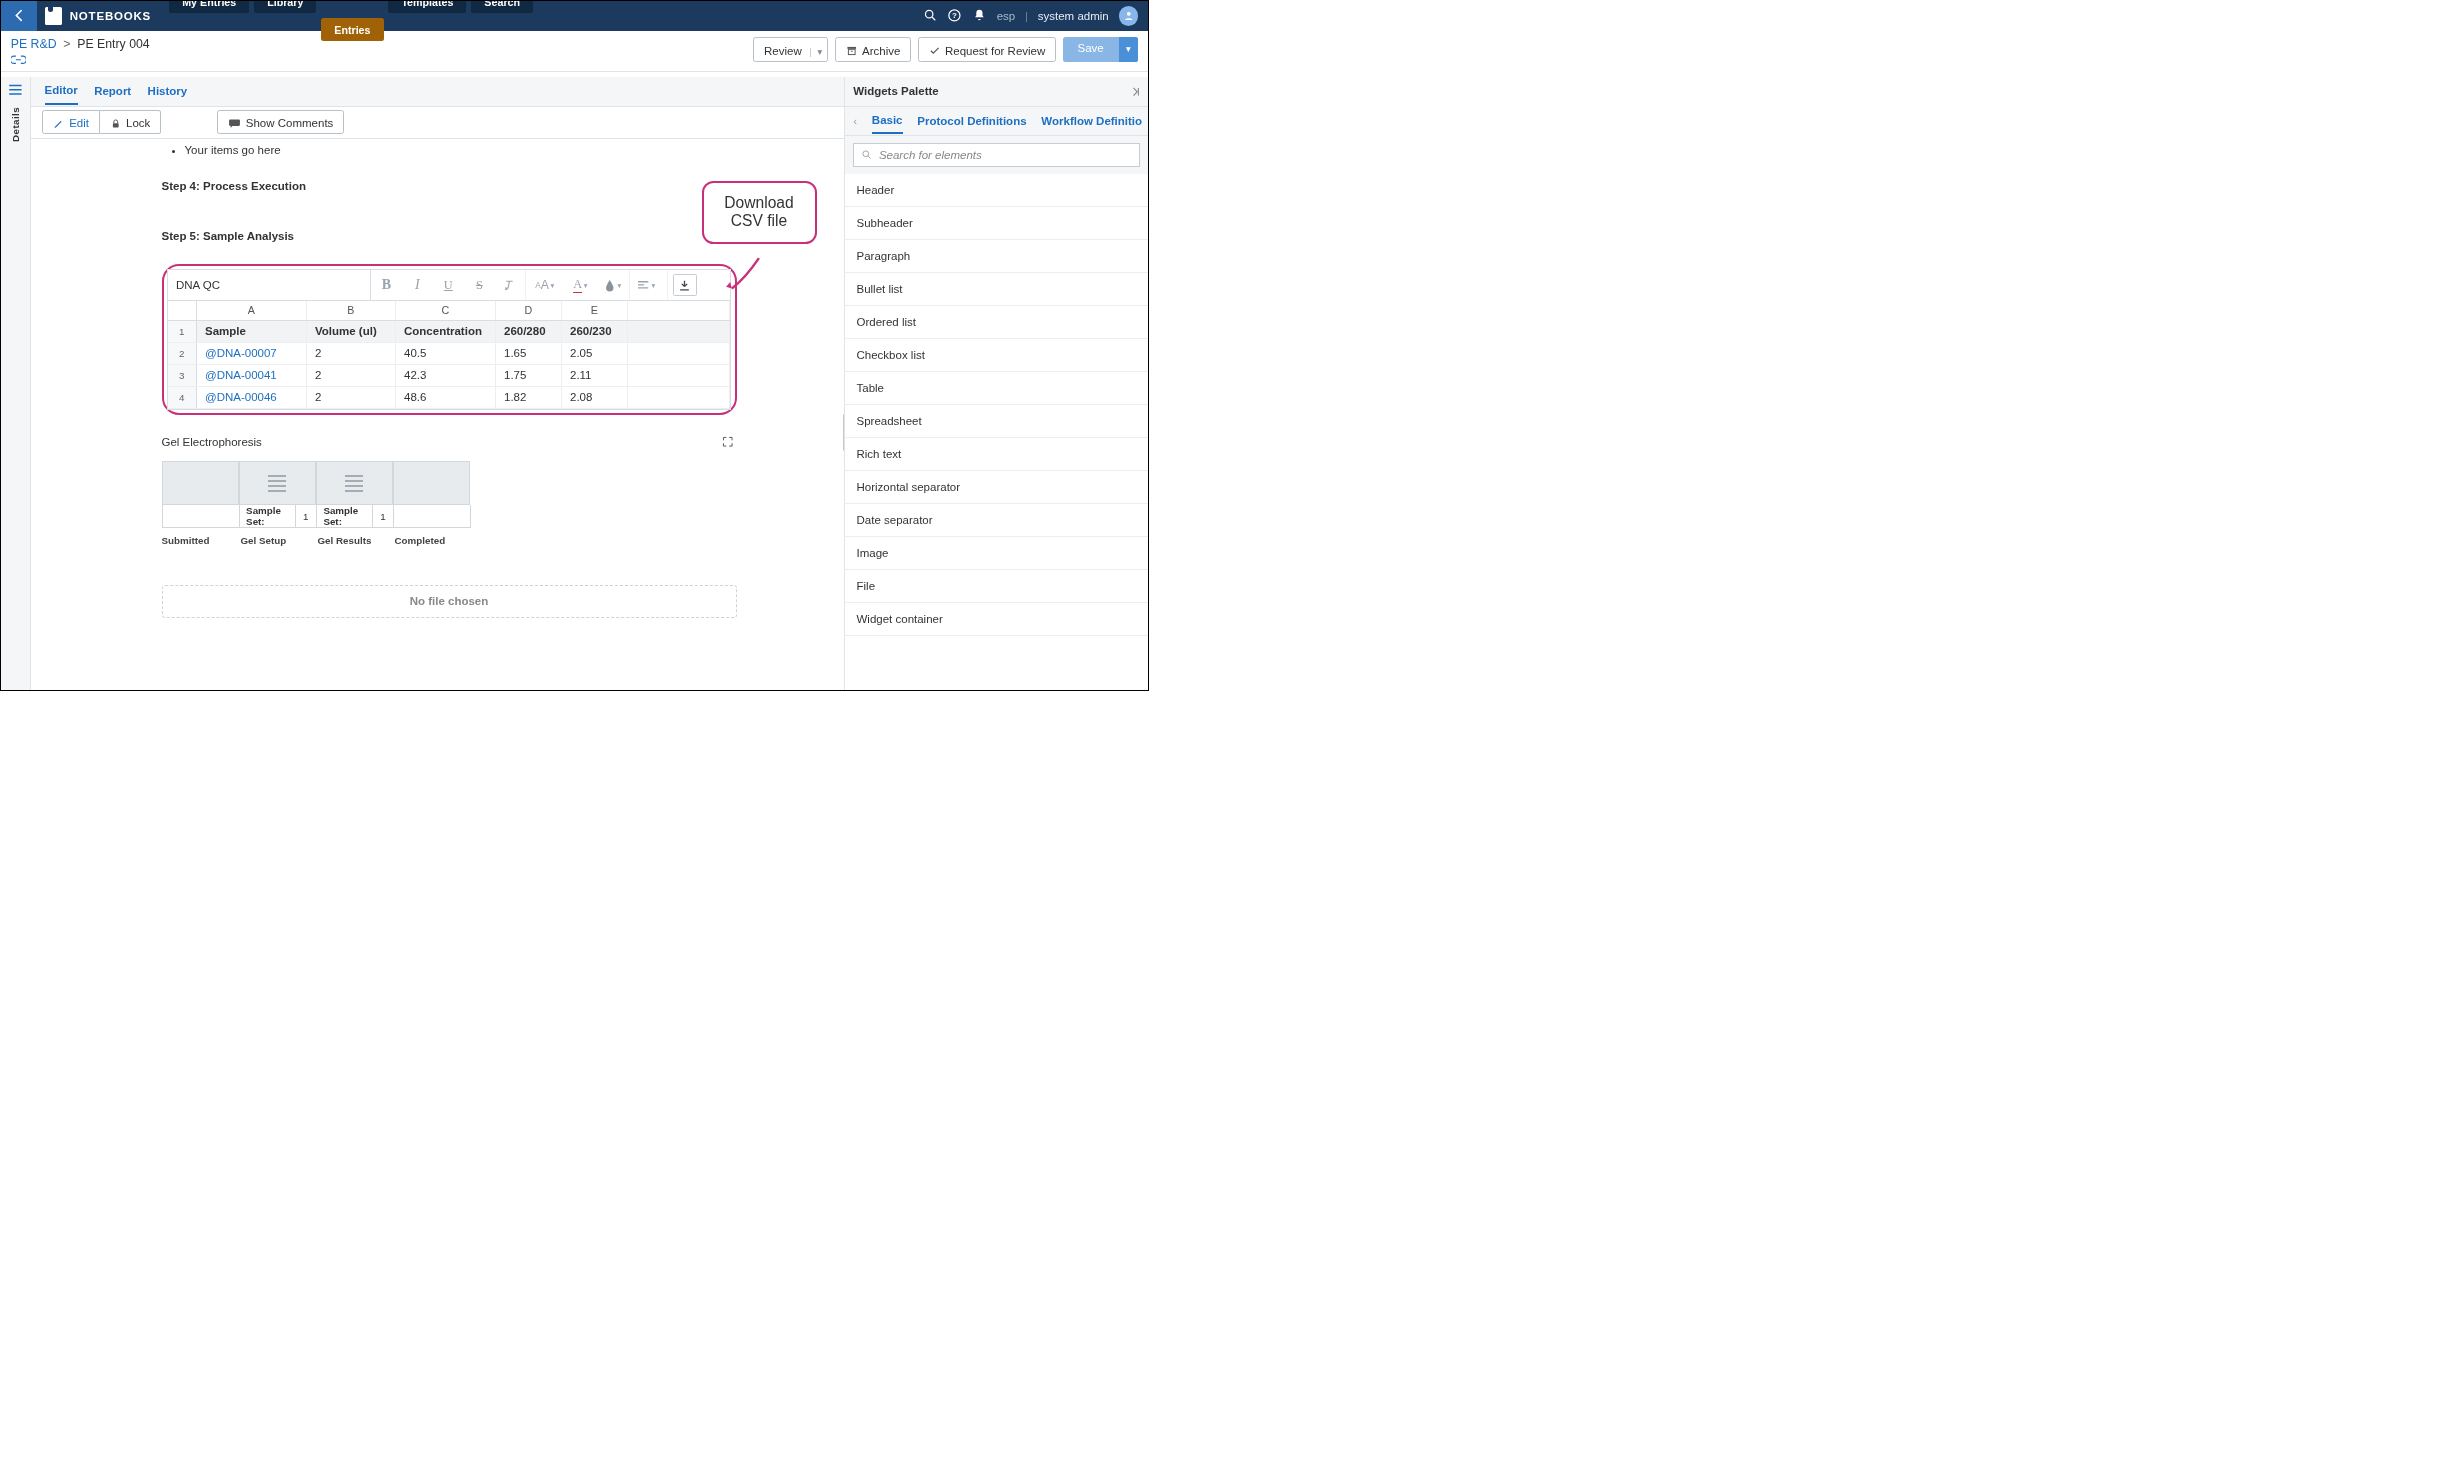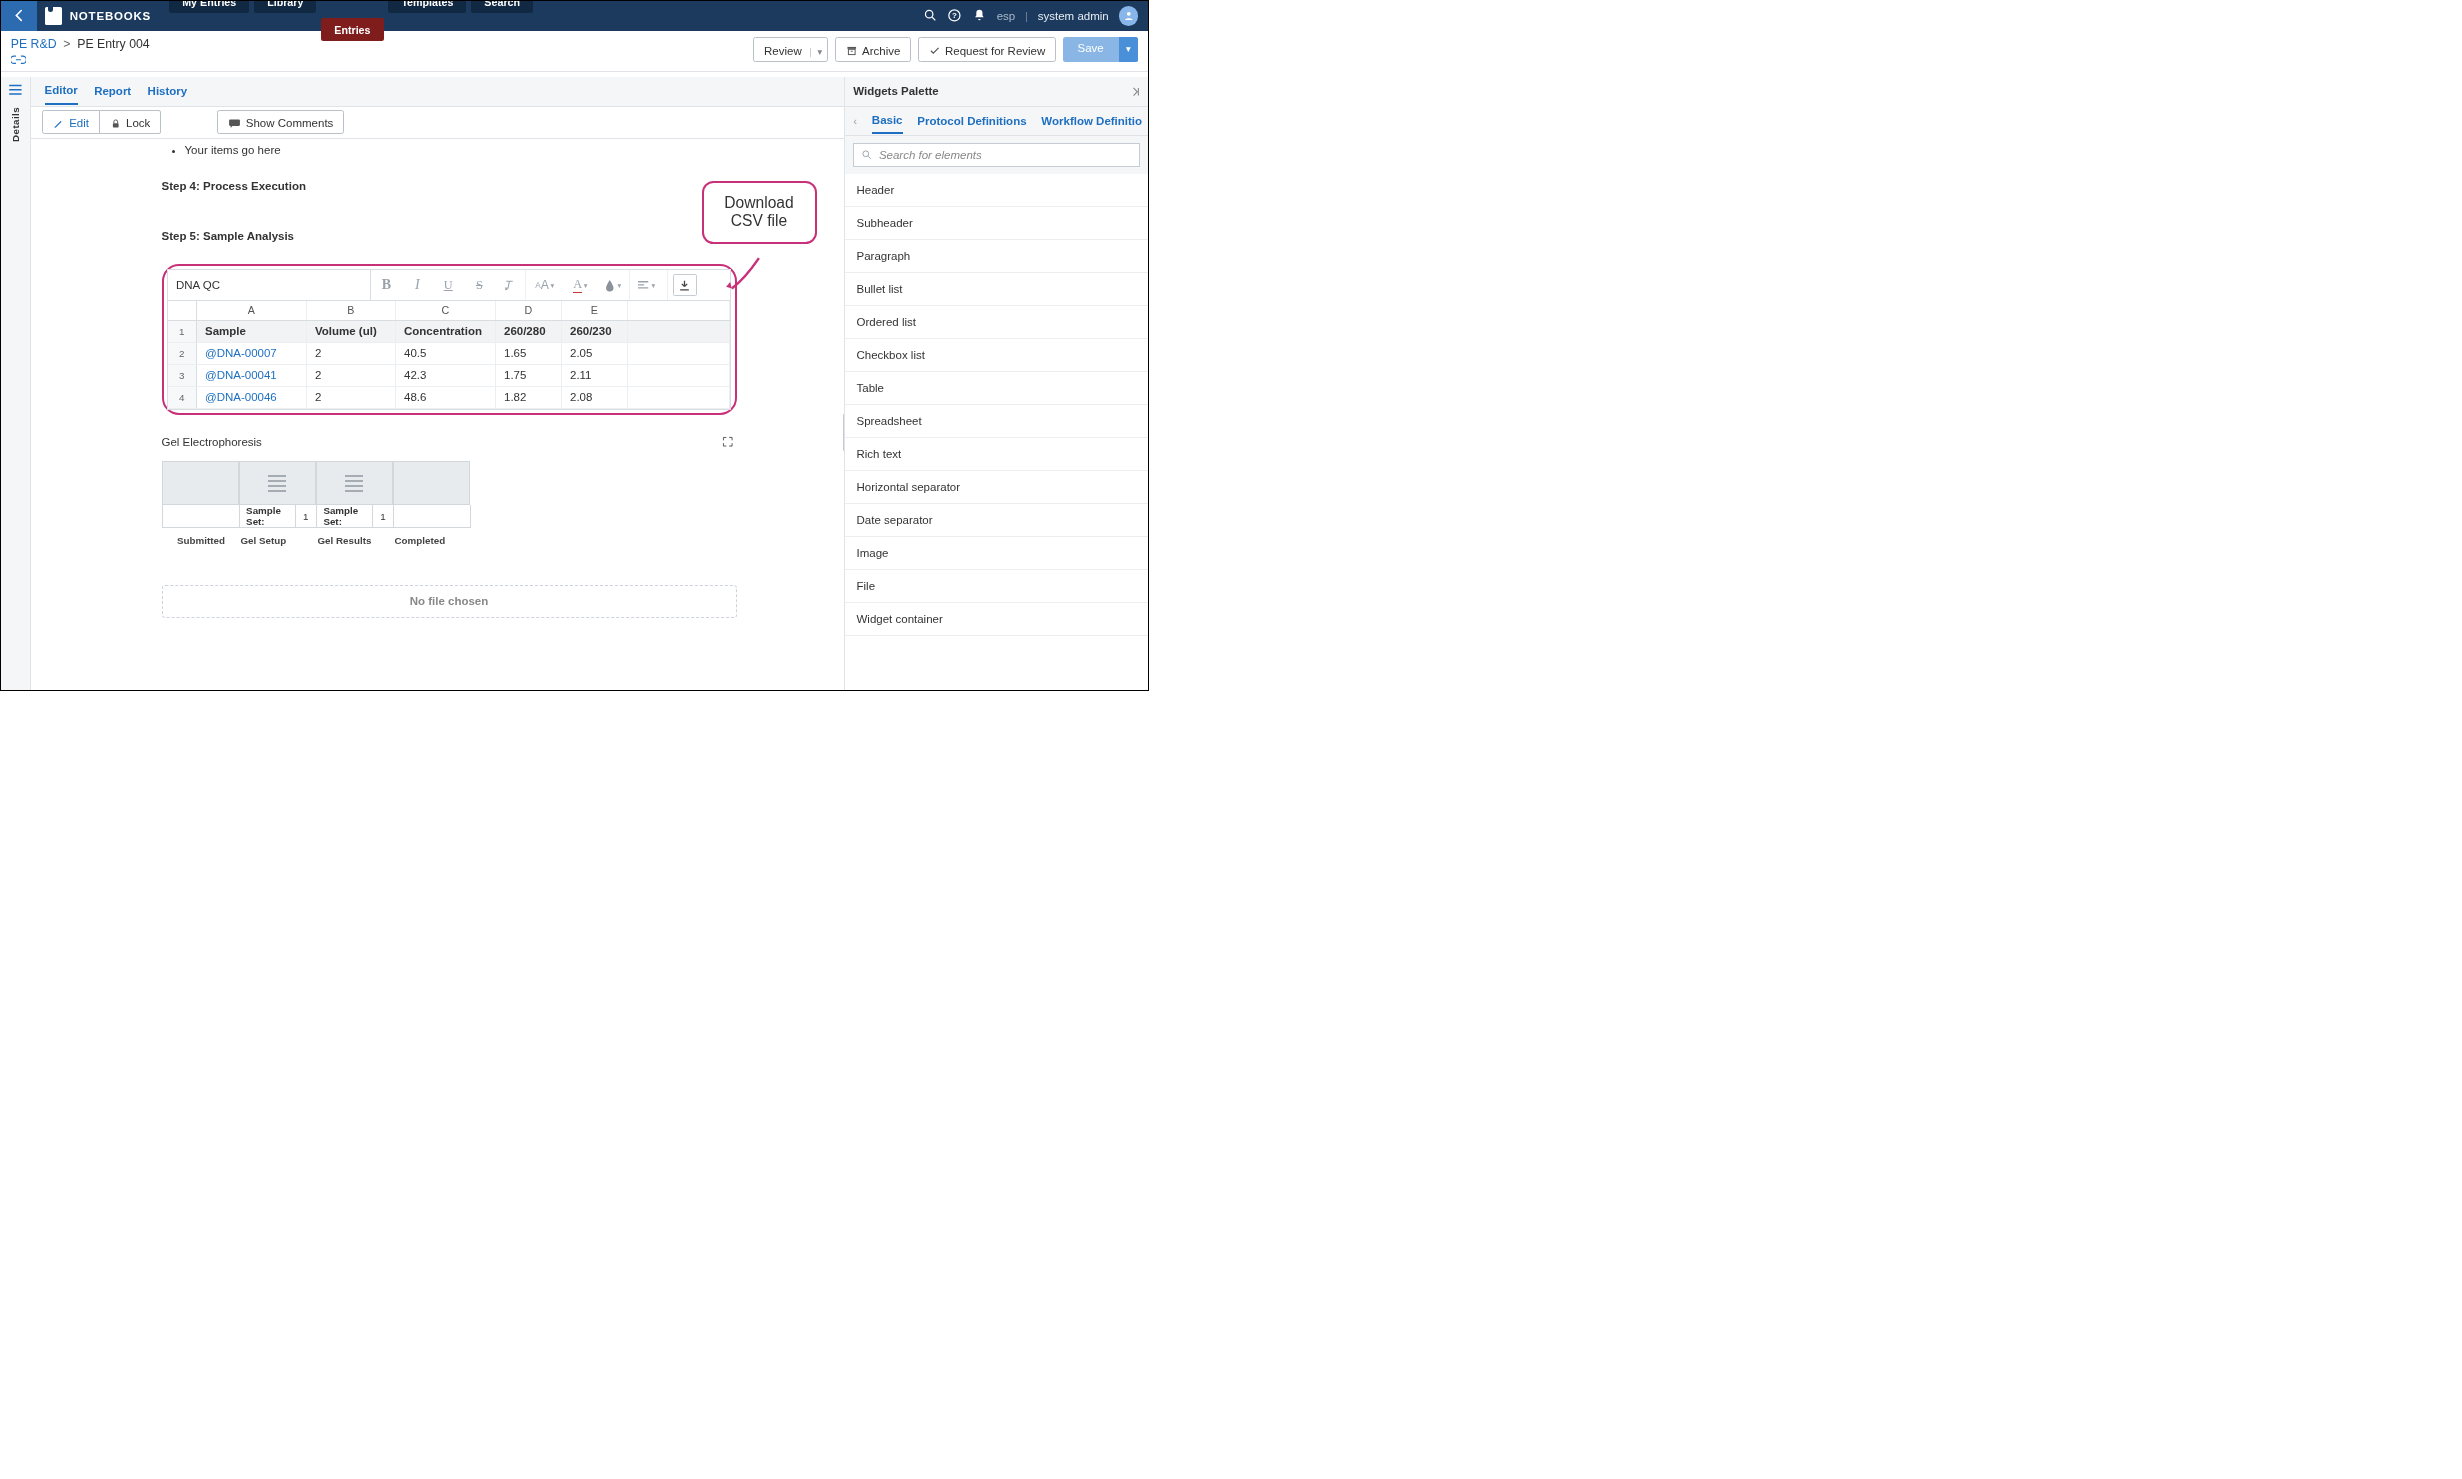--- a/index.html
+++ b/index.html
@@ -42,21 +42,21 @@
     content: ""; position: absolute; left: 2.5px; top: 0; width: 4.9px; height: 4.9px;
     background: #1c3a5e; border-radius: 0 0 2.5px 2.5px;
   }
   .nav-tabs { display: flex; gap: 4.9px; margin-left: 6.6px; border-radius: 11px; }
   .nav-tab {
     background: #102841; color: #fff;
     padding: 4.9px 13px; border-radius: 2.5px;
     font-size: 10.7px; font-weight: 600;
     height: 23px; display: flex; align-items: center;
   }
-  .nav-tab.active { background: #7f1d1d; margin-top: 28px; }
+  .nav-tab.active { background: #a16207; margin-top: 28px; }
   .topbar-right {
     margin-left: auto; display: flex; align-items: center;
     gap: 9.8px; padding-right: 9.8px; color: #e6ecf3;
   }
   .topbar-right .sep { color: #6b839f; }
   .avatar {
     width: 19.7px; height: 19.7px; border-radius: 50%;
     background: #88b6ea; display: flex; align-items: center; justify-content: center;
   }
   .ico { display: inline-flex; }
@@ -202,21 +202,21 @@
   .gel-top { display: flex; }
   .gel-box {
     width: 77px; height: 44px; background: #e8ebee;
     border: 0.8px solid #d2d7dc; display: flex; align-items: center; justify-content: center;
   }
   .gel-bars { display: flex; flex-direction: column; gap: 2.5px; }
   .gel-bar { width: 18px; height: 2.5px; background: #a5acb3; }
   .gel-second { display: flex; border: 0.8px solid #d2d7dc; border-top: none; height: 23px; font-size: 9.8px; align-items: center; }
   .gel-second .gc { border-right: 0.8px solid #d2d7dc; height: 100%; display: flex; align-items: center; padding: 0 6.6px; }
   .gel-labels { display: flex; margin-top: 6.6px; font-size: 9.8px; font-weight: 600; color: #444; }
-  .gel-labels div:nth-child(1){ width: 79px; text-align: center; }
+  .gel-labels div:nth-child(1){ width: 79px; }
   .gel-labels div:nth-child(2){ width: 77px; }
   .gel-labels div:nth-child(3){ width: 77px; }
   .gel-labels div:nth-child(4){ width: 77px; }
 
   
   .dropzone {
     margin-top: 39px; height: 33px;
     border: 1.6px dashed #cdd3da; border-radius: 3.3px;
     display: flex; align-items: center; justify-content: center;
     color: #888; font-weight: 700; font-size: 11.5px;

